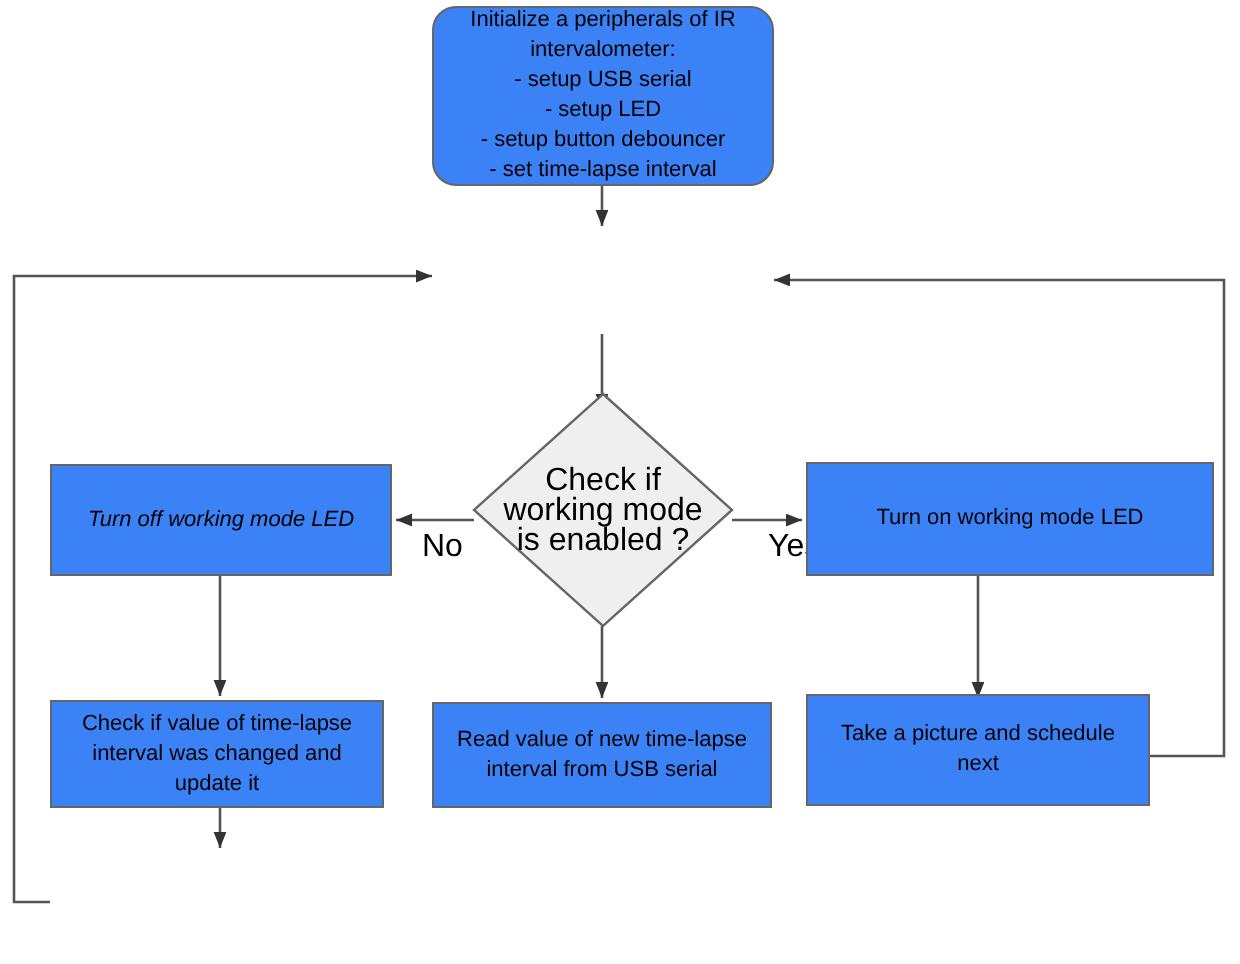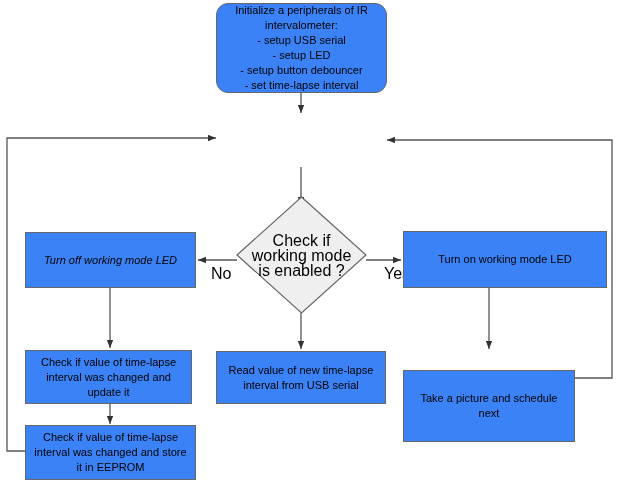--- a/index.html
+++ b/index.html
@@ -128,17 +128,16 @@
   <div class="edge-label" style="left:384px; top:267px;">Yes</div>
 
   <div class="node" style="left:25px; top:232px; width:171px; height:56px;font-style:italic;">Turn off working mode LED</div>
 
   <div class="node" style="left:403px; top:231px; width:204px; height:57px;">Turn on working mode LED</div>
 
   <div class="node" style="left:25px; top:350px; width:167px; height:54px;">Check if value of time-lapse interval was changed and update it</div>
 
   <div class="node" style="left:216px; top:351px; width:170px; height:53px;">Read value of new time-lapse interval from USB serial</div>
 
-  <div class="node" style="left:403px; top:370px; width:172px; height:72px;">Take a picture and schedule next</div>
+  <div class="node" style="left:403px; top:347px; width:172px; height:56px;">Take a picture and schedule next</div>
 
-  <div class="node" style="left:25px; top:425px; width:171px; height:55px;">Check if value of time-lapse interval was changed and store it in EEPROM</div>
 
 </div>
 
 </body></html>

